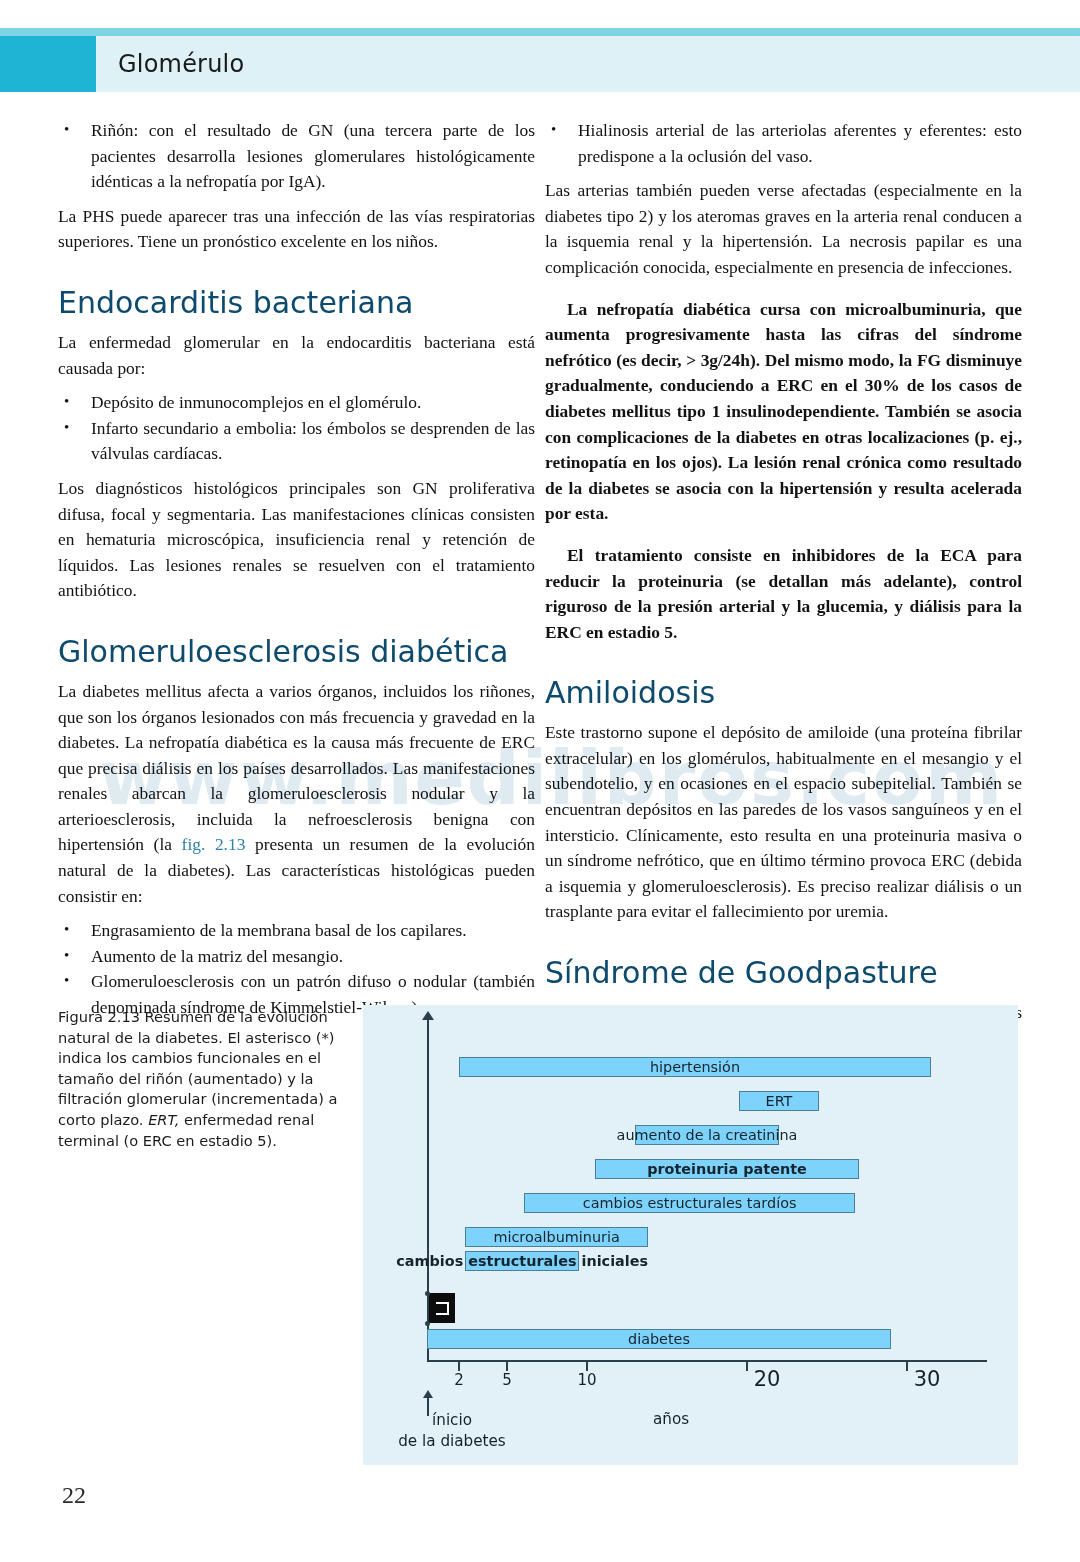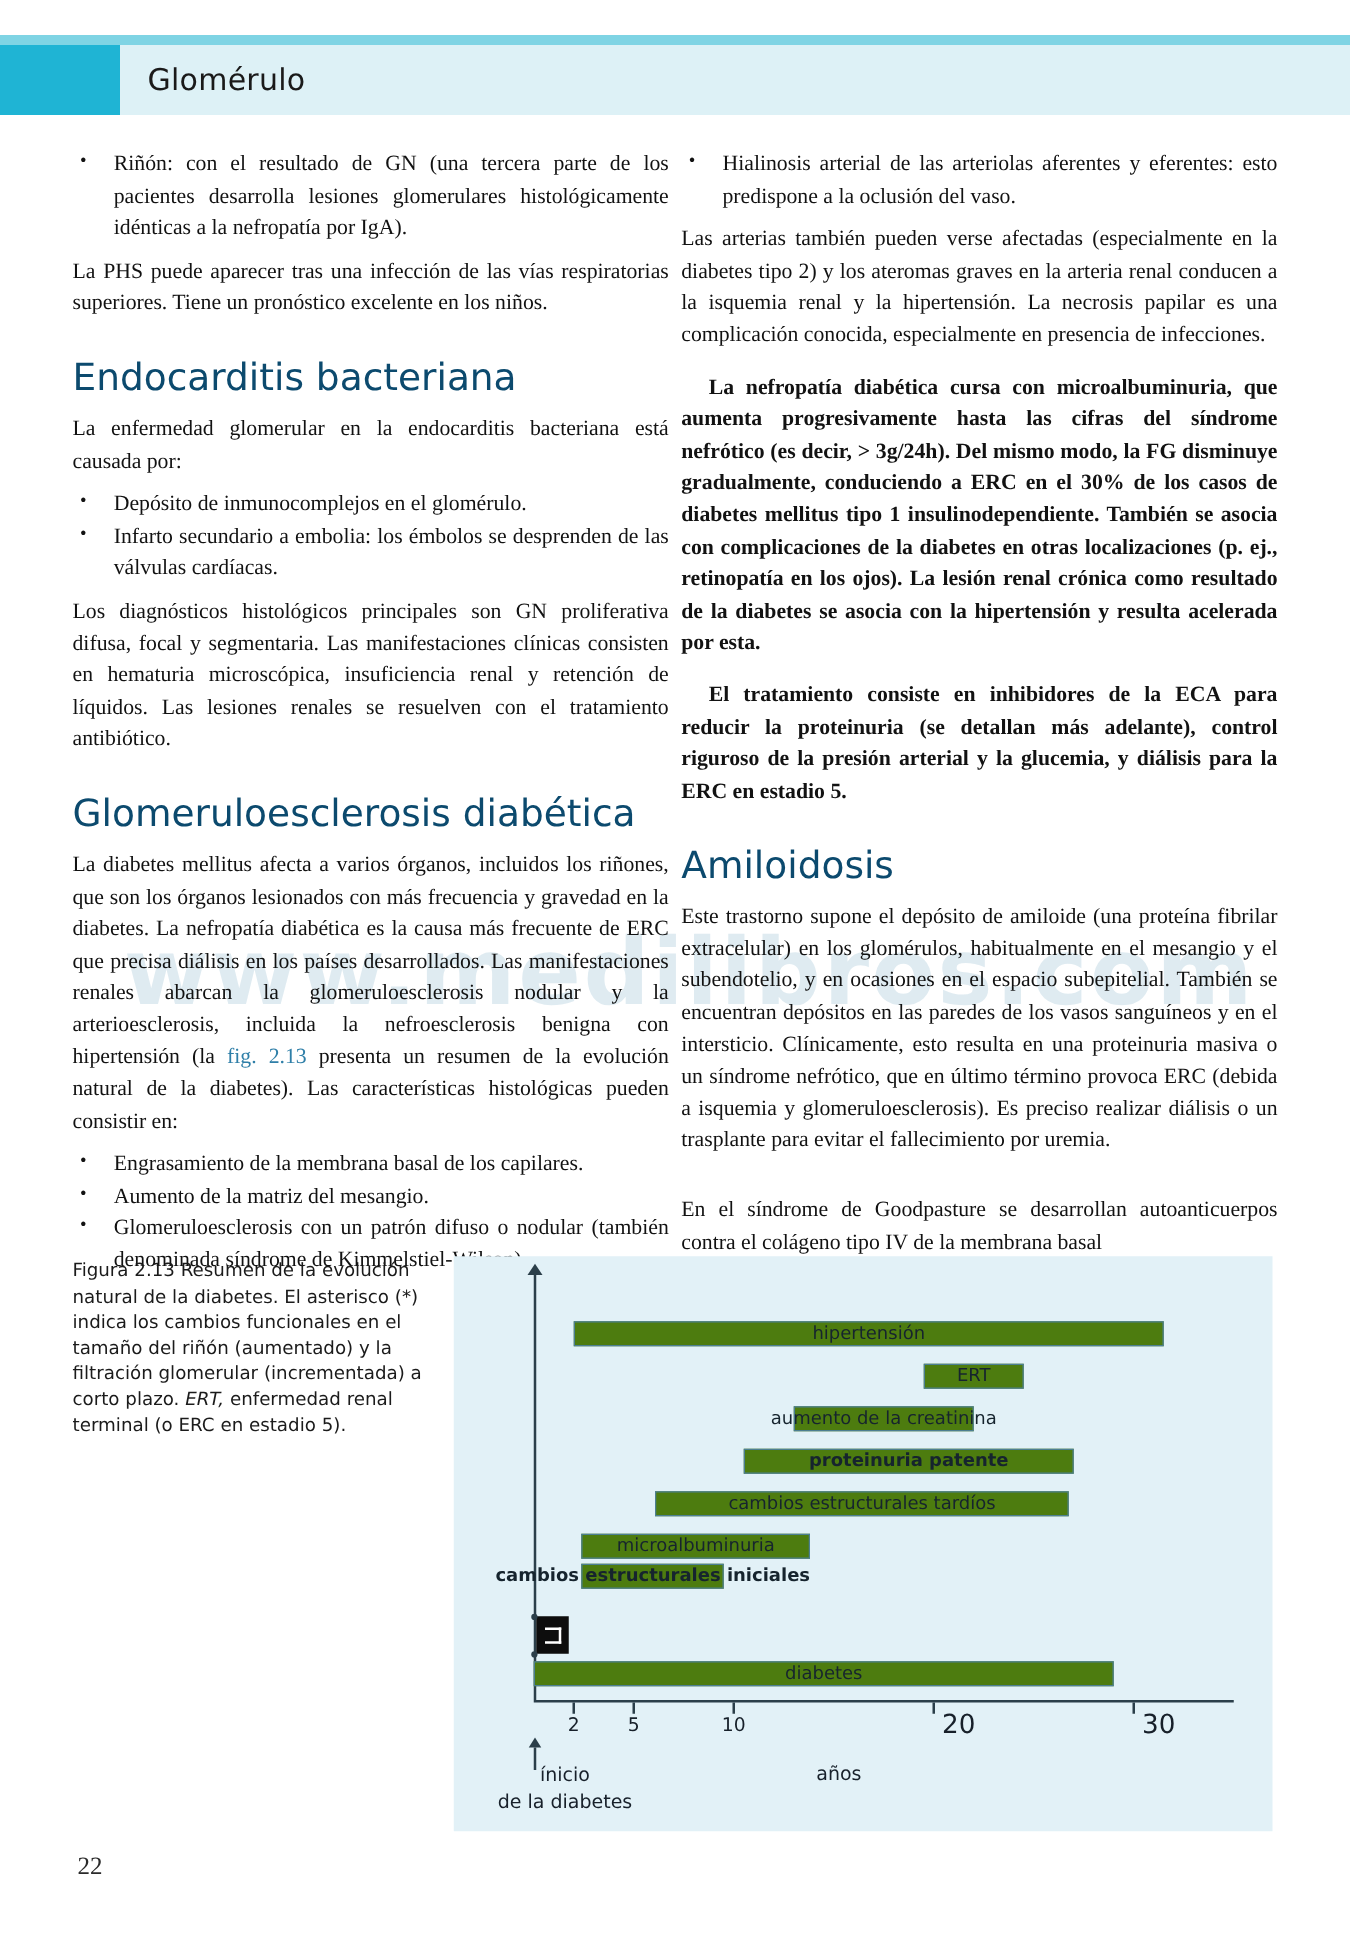--- a/index.html
+++ b/index.html
@@ -140,21 +140,21 @@
   .tick-lbl {
     position: absolute; top: 366px;
     transform: translateX(-50%);
     font-size: 15px; color: #17202a;
   }
   .tick-lbl.big { font-size: 21px; top: 362px; margin-left: 20px; }
 
   .bar {
     position: absolute;
     height: 20px;
-    background: #4d7c0f;
+    background: #7dd3fc;
     border: 1.6px solid #4c7f92;
     display: flex; align-items: center; justify-content: center;
   }
   .bar span {
     font-size: 14.4px; color: #16242e;
     white-space: nowrap;
   }
   .bar.outside-label span {
     position: absolute;
     left: 50%; transform: translateX(-50%);
@@ -196,21 +196,21 @@
     font-size: 15.2px; line-height: 21px; color: #17202a;
   }
   #lbl-anios {
     position: absolute; left: 290px; top: 405px;
     font-size: 15.2px; color: #17202a;
   }
 
   
   #page-number {
     position: absolute; left: 62px; top: 1482px;
-    font-size: 20px; color: #2a2a2a;
+    font-size: 24px; color: #2a2a2a;
     font-family: "Liberation Serif", serif;
   }
 </style>
 </head>
 <body>
 
 <div id="header-strip"></div>
 <div id="header-band"></div>
 <div id="header-block"></div>
 <div id="header-title">Glomérulo</div>
@@ -266,20 +266,21 @@
     <p class="body indent">La nefropatía diabética cursa con microalbuminuria, que aumenta progresivamente hasta las cifras del síndrome nefrótico (es decir, &gt; 3g/24h). Del mismo modo, la FG dis­minuye gradualmente, conduciendo a ERC en el 30% de los casos de diabetes mellitus tipo 1 insulinodependiente. También se asocia con complicaciones de la diabetes en otras localizaciones (p. ej., retinopatía en los ojos). La lesión renal crónica como resultado de la diabetes se asocia con la hipertensión y resulta acelerada por esta.</p>
     <p class="body indent">El tratamiento consiste en inhibidores de la ECA para reducir la proteinuria (se detallan más adelante), control riguroso de la presión arterial y la glucemia, y diálisis para la ERC en estadio 5.</p>
 
     <div class="gap-l"></div>
 
     <h2 class="heading">Amiloidosis</h2>
     <p class="body">Este trastorno supone el depósito de amiloide (una proteí­na fibrilar extracelular) en los glomérulos, habitualmente en el mesangio y el subendotelio, y en ocasiones en el espacio subepitelial. También se encuentran depósitos en las paredes de los vasos sanguíneos y en el intersticio. Clínicamente, esto resulta en una proteinuria masiva o un síndrome nefrótico, que en último término provoca ERC (debida a isquemia y glomeruloesclerosis). Es preciso realizar diálisis o un trasplante para evitar el fallecimiento por uremia.</p>
 
     <div class="gap-l"></div>
 
+    <h2 class="heading">Síndrome de Goodpasture</h2>
     <p class="body">En el síndrome de Goodpasture se desarrollan autoanti­cuerpos contra el colágeno tipo IV de la membrana basal</p>
   </div>
 </div>
 
 <div id="fig-caption"><span>Figura 2.13 Resumen de la evolución natural de la diabetes. El asterisco (*) indica los cambios funcionales en el tamaño del riñón (aumentado) y la filtración glomerular (incrementada) a corto plazo. </span><span class="ital">ERT,</span><span> enfermedad renal terminal (o ERC en estadio 5).</span></div>
 
 <div id="figure">
   <div id="plot">
     <div class="axis-v-arrow"></div>
     <div class="axis-v"></div>

